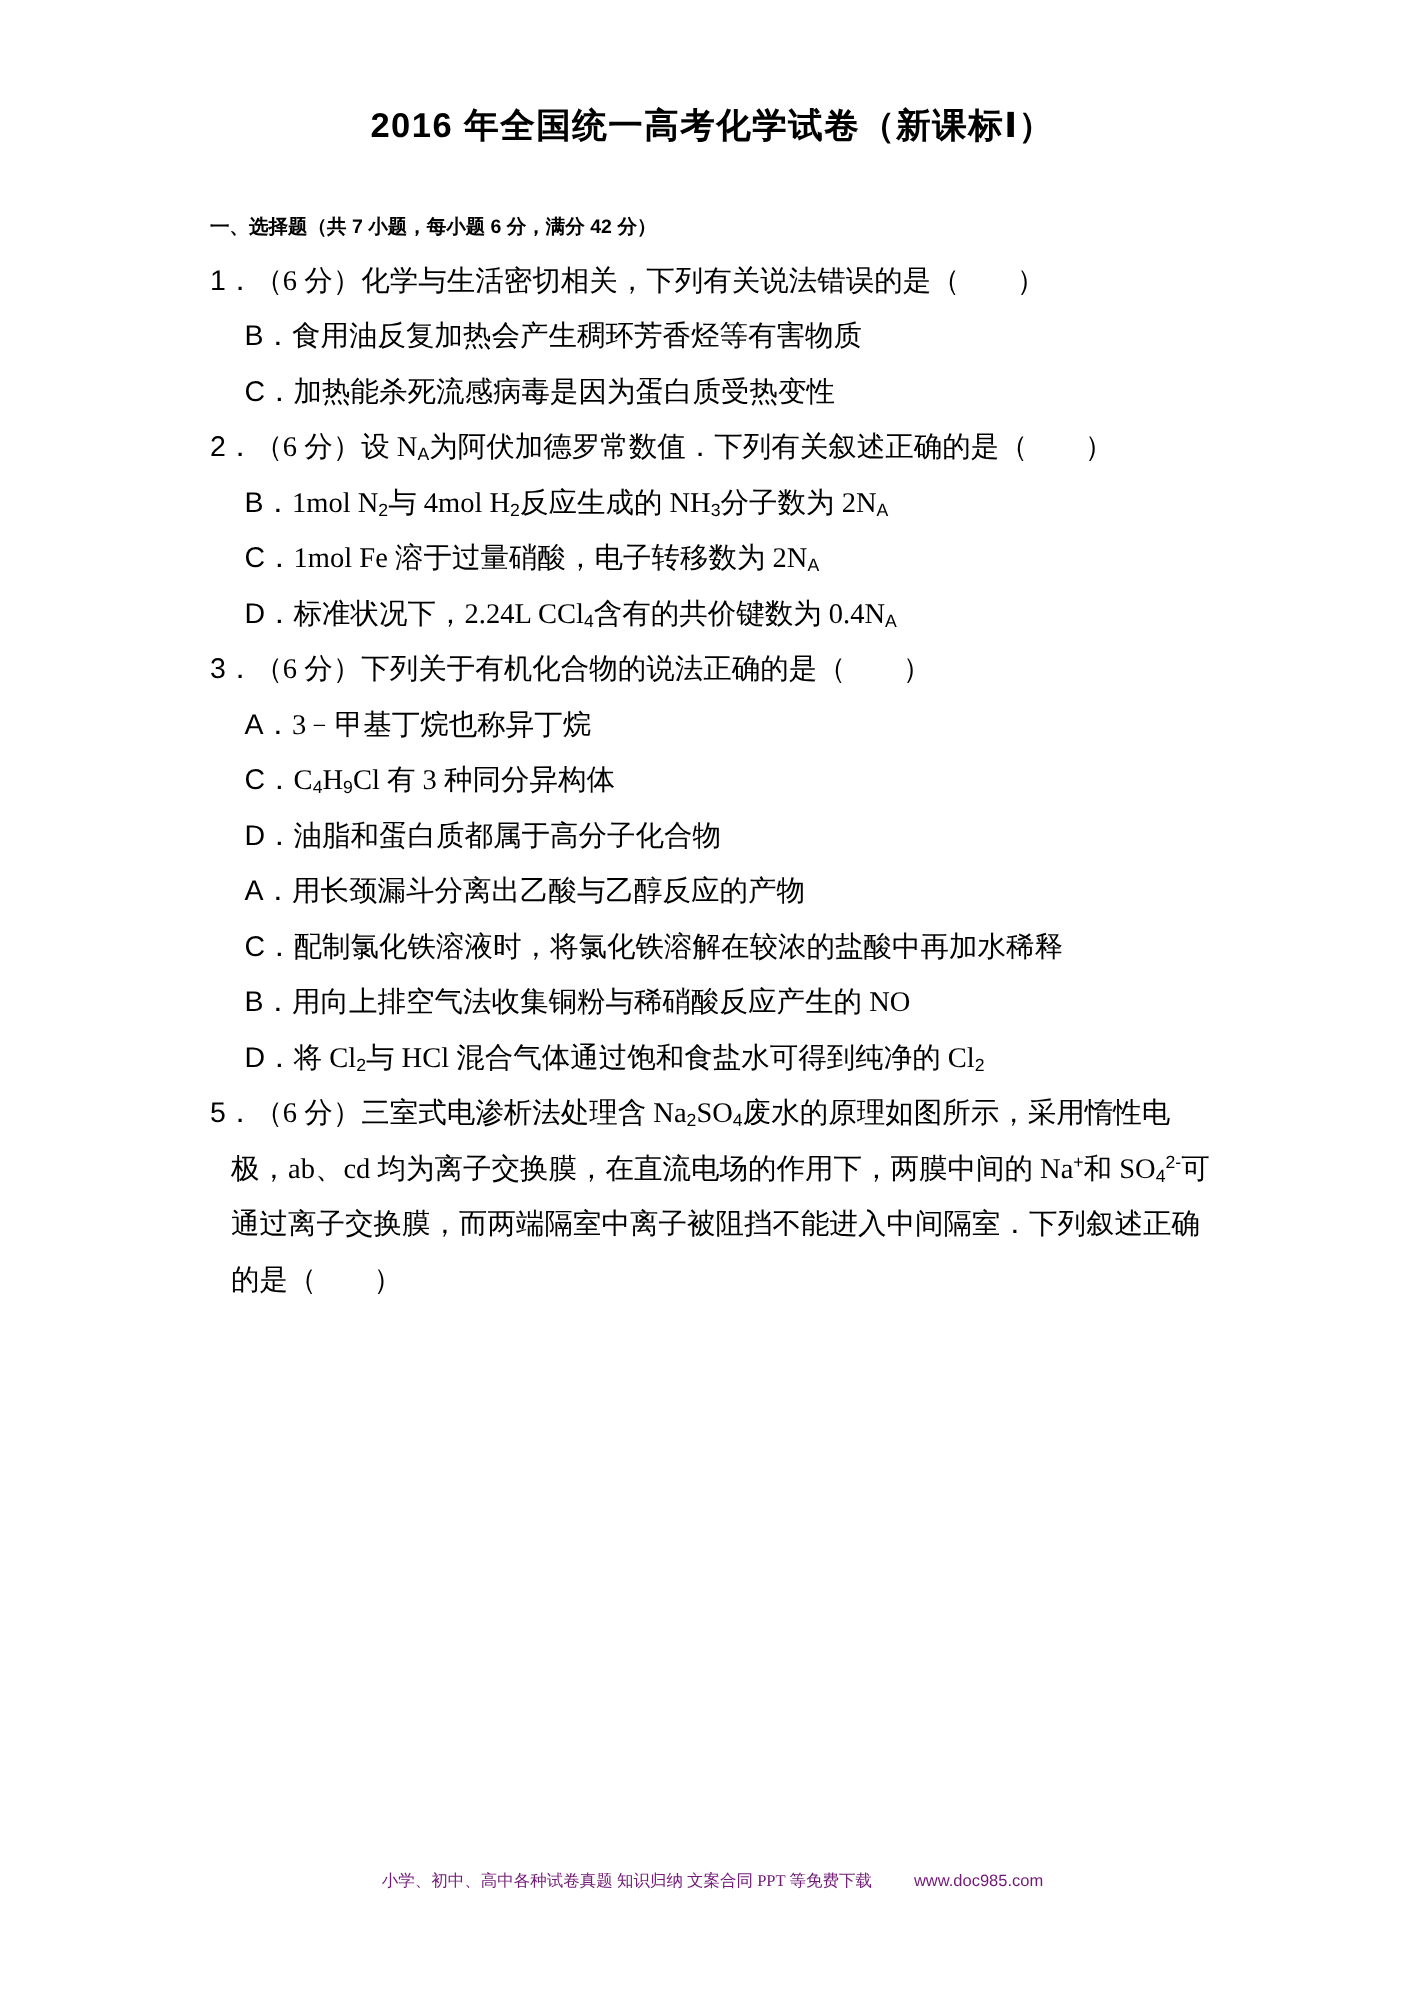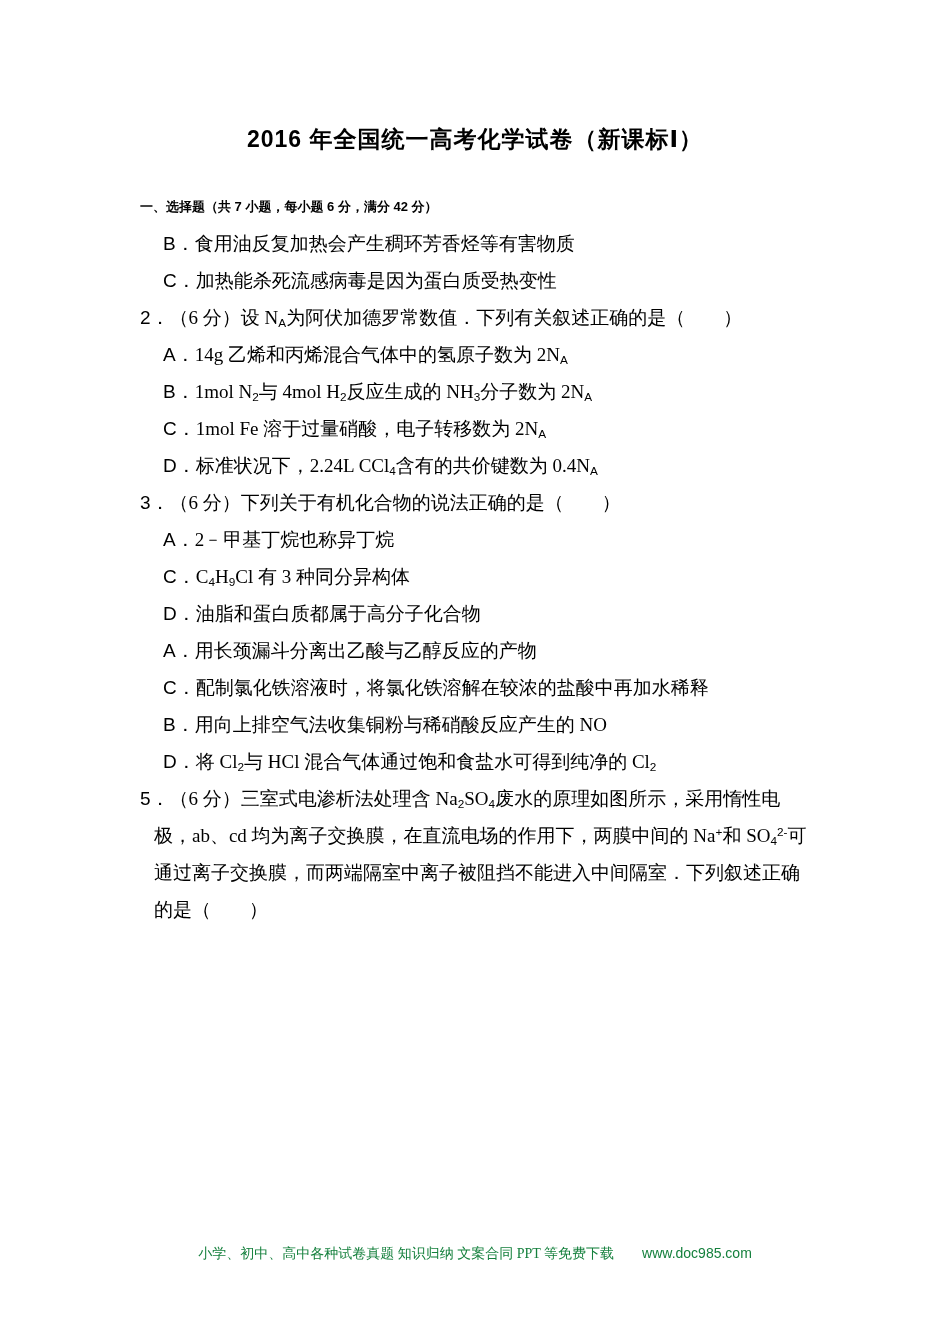--- a/index.html
+++ b/index.html
@@ -10,21 +10,21 @@
     margin: 0 auto;
     background: #ffffff;
     color: #000000;
     font-family: "Liberation Serif", "DejaVu Serif", serif;
     font-size: 19px;
     line-height: 37px;
     overflow: hidden;
   }
   .title {
     margin: 0;
-    padding-top: 117px;
+    padding-top: 61px;
     text-align: center;
     font-family: "Liberation Sans", "DejaVu Sans", sans-serif;
     font-size: 23px;
     font-weight: bold;
     line-height: 44px;
     letter-spacing: 1px;
   }
   .section-heading {
     margin: 27px 142px 0 140px;
     font-family: "Liberation Sans", "DejaVu Sans", sans-serif;
@@ -51,56 +51,56 @@
     line-height: 0;
   }
   sub { vertical-align: -0.25em; }
   sup { vertical-align: 0.55em; }
   .footer {
     position: absolute;
     left: 0;
     right: 0;
     bottom: 80px;
     text-align: center;
-    font-size: 14px;
+    font-size: 11px;
     line-height: 20px;
-    color: #15803d;
+    color: #701a75;
   }
   .footer .site {
     margin-left: 28px;
     font-family: "Liberation Sans", "DejaVu Sans", sans-serif;
   }
 </style>
 </head>
 <body>
 
 <div class="page">
 
   <h1 class="title">2016 年全国统一高考化学试卷（新课标Ⅰ）</h1>
 
   <h2 class="section-heading">一、选择题（共 7 小题，每小题 6 分，满分 42 分）</h2>
 
   <div class="questions">
 
     <div class="question">
+      <p class="stem"><span class="qnum">1．</span><span class="stem-text">（6 分）化学与生活密切相关，下列有关说法错误的是（　　）</span></p>
       <p class="option"><span class="opt-label">B．</span><span class="opt-text">食用油反复加热会产生稠环芳香烃等有害物质</span></p>
       <p class="option"><span class="opt-label">C．</span><span class="opt-text">加热能杀死流感病毒是因为蛋白质受热变性</span></p>
     </div>
 
     <div class="question">
       <p class="stem"><span class="qnum">2．</span><span class="stem-text">（6 分）设 N<sub>A</sub>为阿伏加德罗常数值．下列有关叙述正确的是（　　）</span></p>
-      <p class="option"><span class="opt-label">A．</span><span class="opt-text">14g 乙烯和丙烯混合气体中的氢原子数为 2N<sub>A</sub></span></p>
       <p class="option"><span class="opt-label">B．</span><span class="opt-text">1mol N<sub>2</sub>与 4mol H<sub>2</sub>反应生成的 NH<sub>3</sub>分子数为 2N<sub>A</sub></span></p>
       <p class="option"><span class="opt-label">C．</span><span class="opt-text">1mol Fe 溶于过量硝酸，电子转移数为 2N<sub>A</sub></span></p>
       <p class="option"><span class="opt-label">D．</span><span class="opt-text">标准状况下，2.24L CCl<sub>4</sub>含有的共价键数为 0.4N<sub>A</sub></span></p>
     </div>
 
     <div class="question">
       <p class="stem"><span class="qnum">3．</span><span class="stem-text">（6 分）下列关于有机化合物的说法正确的是（　　）</span></p>
-      <p class="option"><span class="opt-label">A．</span><span class="opt-text">2﹣甲基丁烷也称异丁烷</span></p>
+      <p class="option"><span class="opt-label">A．</span><span class="opt-text">3﹣甲基丁烷也称异丁烷</span></p>
       <p class="option"><span class="opt-label">C．</span><span class="opt-text">C<sub>4</sub>H<sub>9</sub>Cl 有 3 种同分异构体</span></p>
       <p class="option"><span class="opt-label">D．</span><span class="opt-text">油脂和蛋白质都属于高分子化合物</span></p>
     </div>
 
     <div class="question">
       <p class="option"><span class="opt-label">A．</span><span class="opt-text">用长颈漏斗分离出乙酸与乙醇反应的产物</span></p>
       <p class="option"><span class="opt-label">C．</span><span class="opt-text">配制氯化铁溶液时，将氯化铁溶解在较浓的盐酸中再加水稀释</span></p>
       <p class="option"><span class="opt-label">B．</span><span class="opt-text">用向上排空气法收集铜粉与稀硝酸反应产生的 NO</span></p>
       <p class="option"><span class="opt-label">D．</span><span class="opt-text">将 Cl<sub>2</sub>与 HCl 混合气体通过饱和食盐水可得到纯净的 Cl<sub>2</sub></span></p>
     </div>

